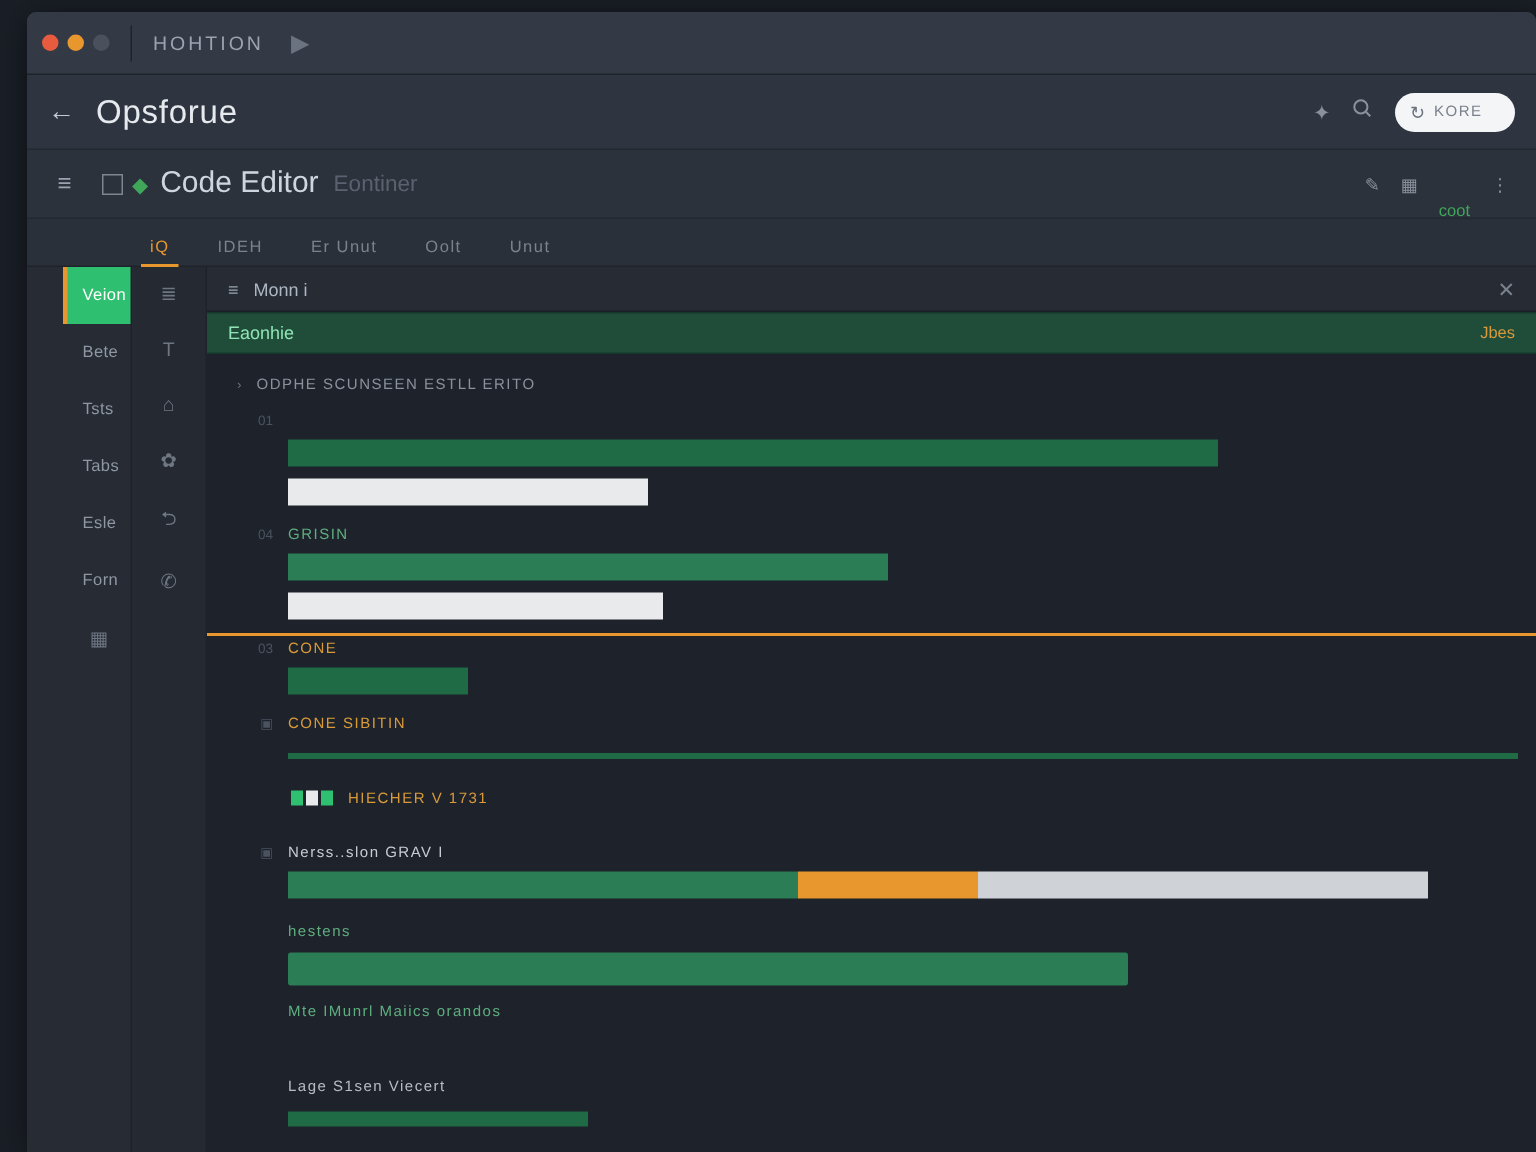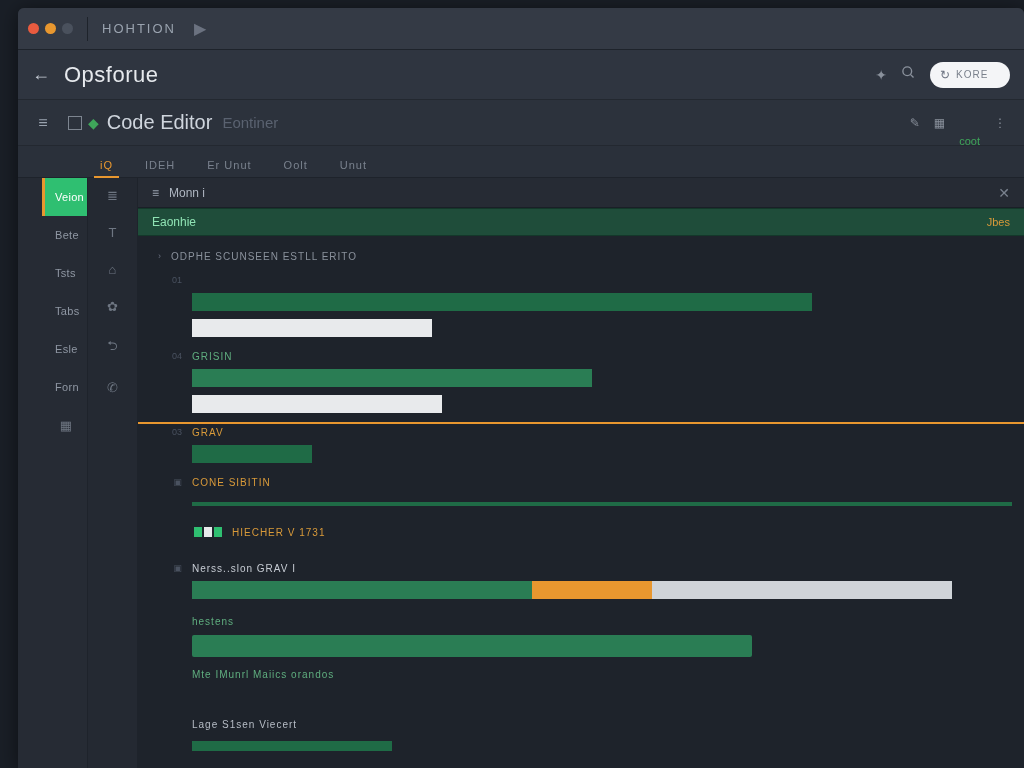--- a/index.html
+++ b/index.html
@@ -210,21 +210,21 @@
           <div class="bar green" style="width:400px"></div>
         </div>
         <div class="bar-track">
           <div class="bar white" style="width:250px"></div>
         </div>
 
         <div class="hl-line" style="top:186px"></div>
 
         <div class="row">
           <span class="ln">03</span>
-          <span class="lbl o">GRAV</span>
+          <span class="lbl o">CONE</span>
         </div>
         <div class="bar-track">
           <div class="bar green-d" style="width:120px"></div>
         </div>
 
         <div class="row">
           <span class="ln">▣</span>
           <span class="lbl o">CONE SIBITIN</span>
         </div>
         <div class="bar-track">

